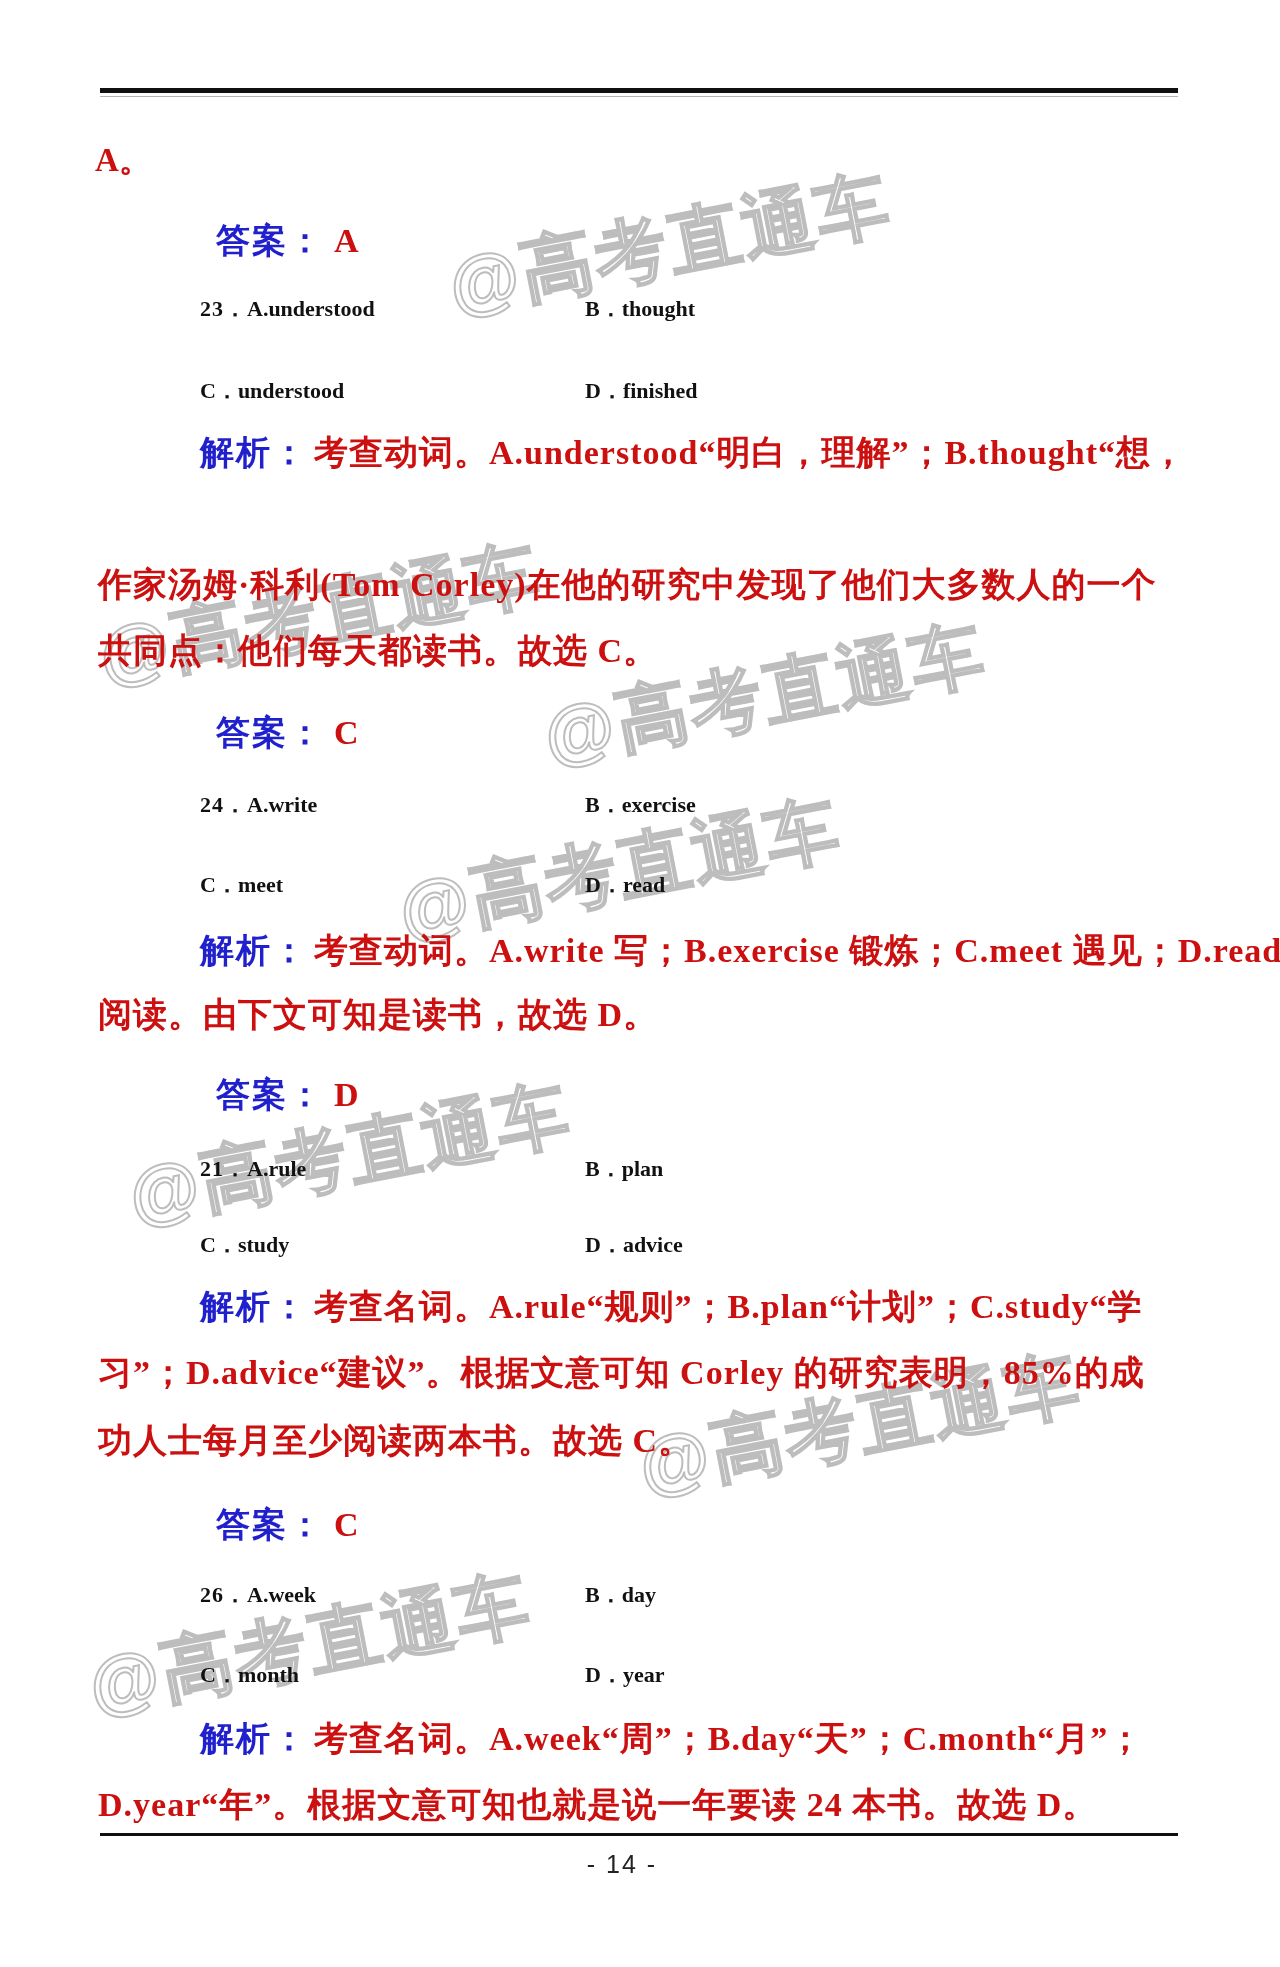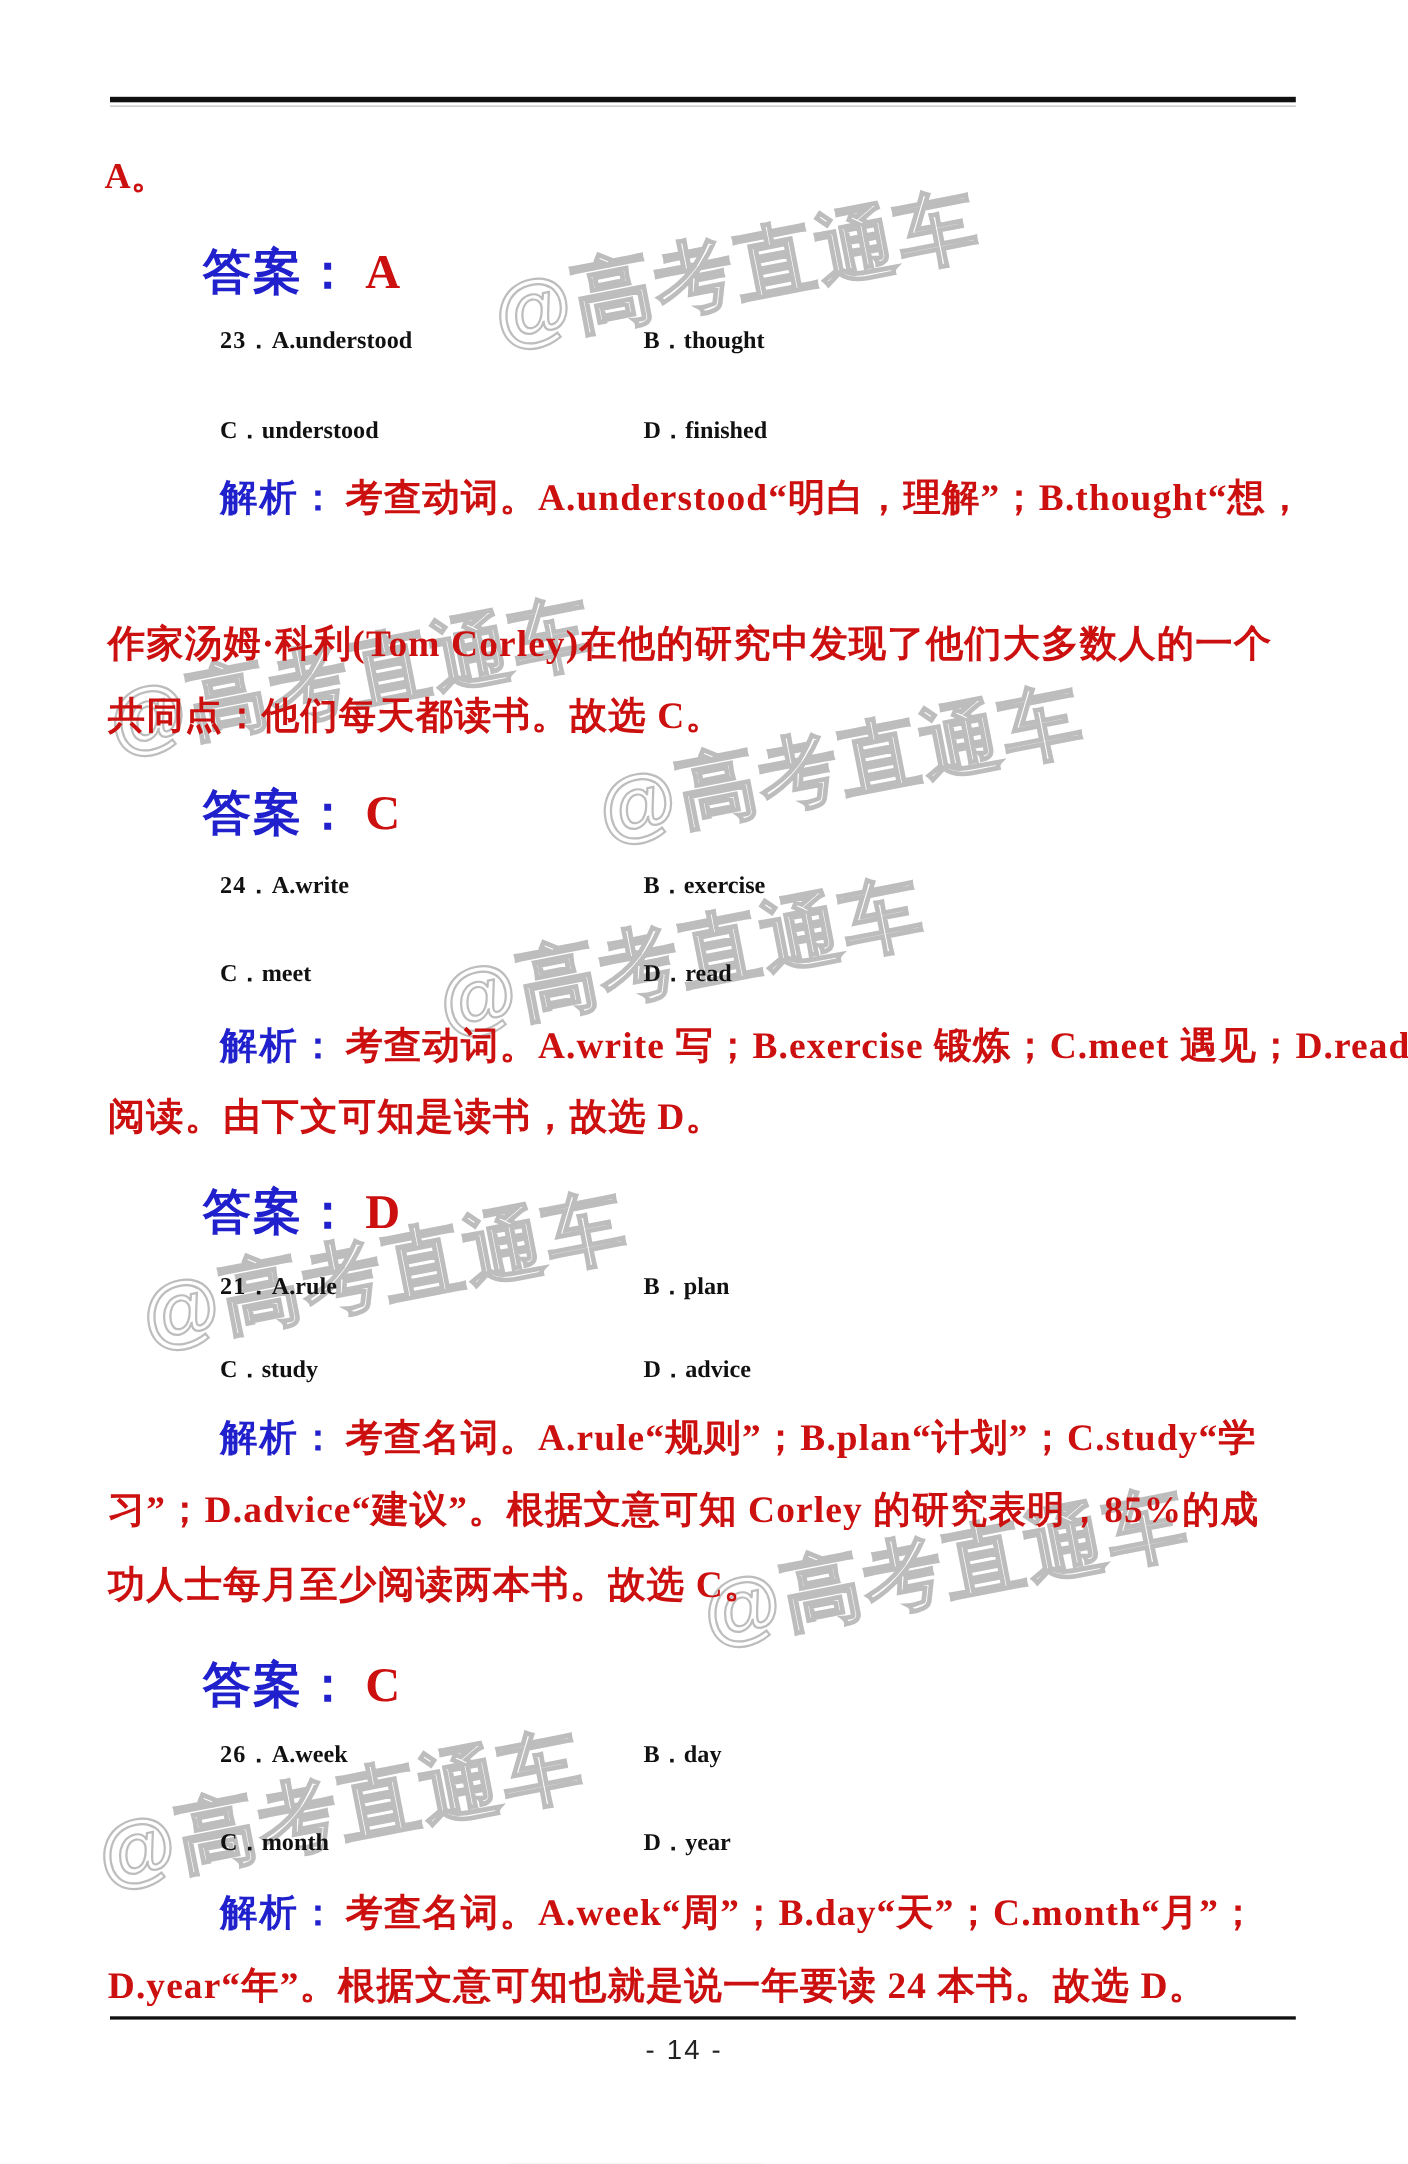--- a/index.html
+++ b/index.html
@@ -20,21 +20,21 @@
     font-family:"Liberation Sans","DejaVu Sans",sans-serif;
     font-size:72px;font-weight:bold;letter-spacing:3px;
     color:rgba(255,255,255,0.05);
     -webkit-text-stroke:2px #bdbdbd;
     transform:rotate(-11deg);transform-origin:0 50%;
   }
   .content{position:absolute;left:0;top:0;width:1280px;height:1967px;z-index:2;}
   
   .carryover{position:absolute;left:95px;top:138px;font-size:33px;font-weight:bold;color:#cc0f0f;}
   
-  .ans{position:absolute;left:184px;font-size:44px;font-weight:bold;}
+  .ans{position:absolute;left:216px;font-size:34px;font-weight:bold;}
   .ans .alabel{color:#2020cc;font-family:"Liberation Sans","DejaVu Sans",sans-serif;letter-spacing:2px;}
   .ans .aval{color:#cc0f0f;margin-left:10px;}
   
   .qrow{position:absolute;left:0;top:0;width:1280px;height:44px;font-size:22px;font-weight:bold;color:#111;}
   .qrow .col1{position:absolute;left:200px;white-space:nowrap;}
   .qrow .col2{position:absolute;left:585px;white-space:nowrap;}
   .qnum{letter-spacing:1px;}
   
   .ln{
     position:absolute;left:98px;width:1090px;white-space:nowrap;

